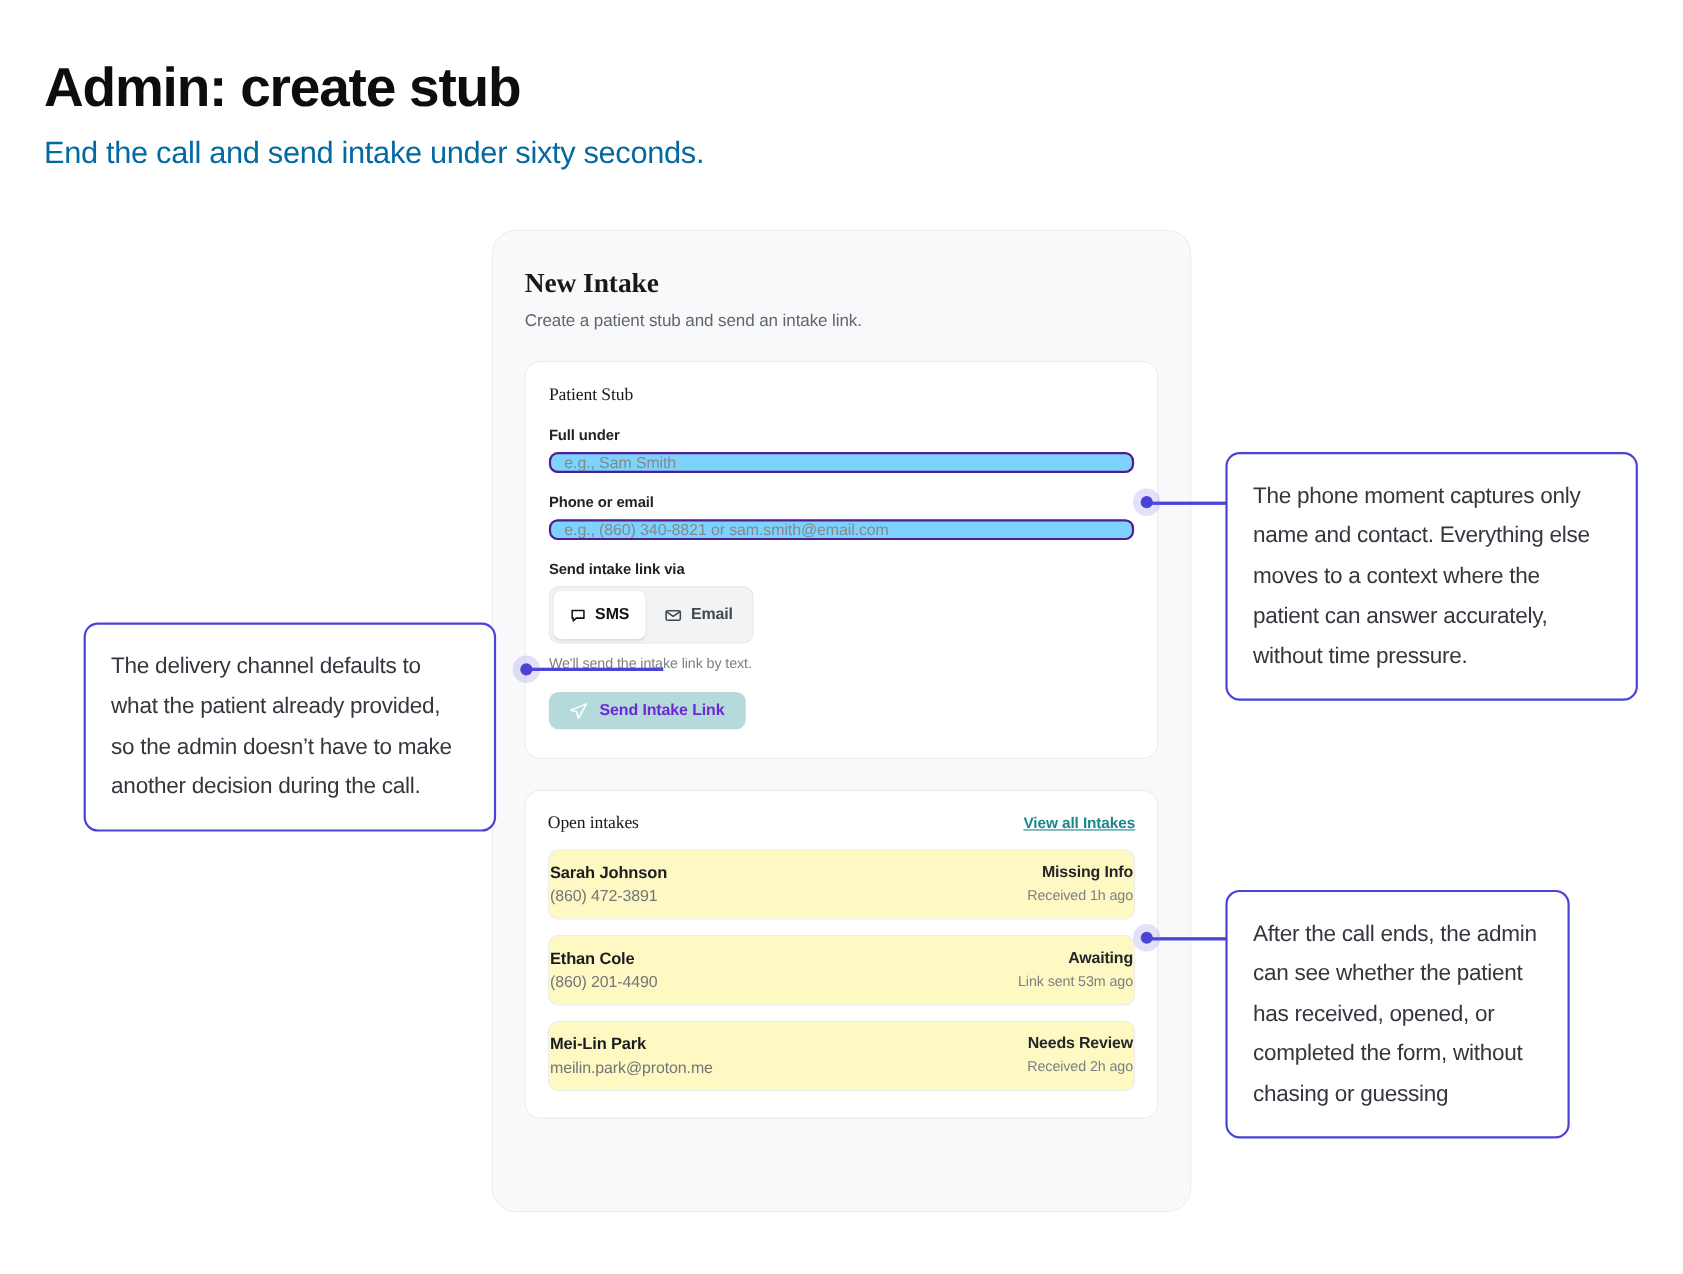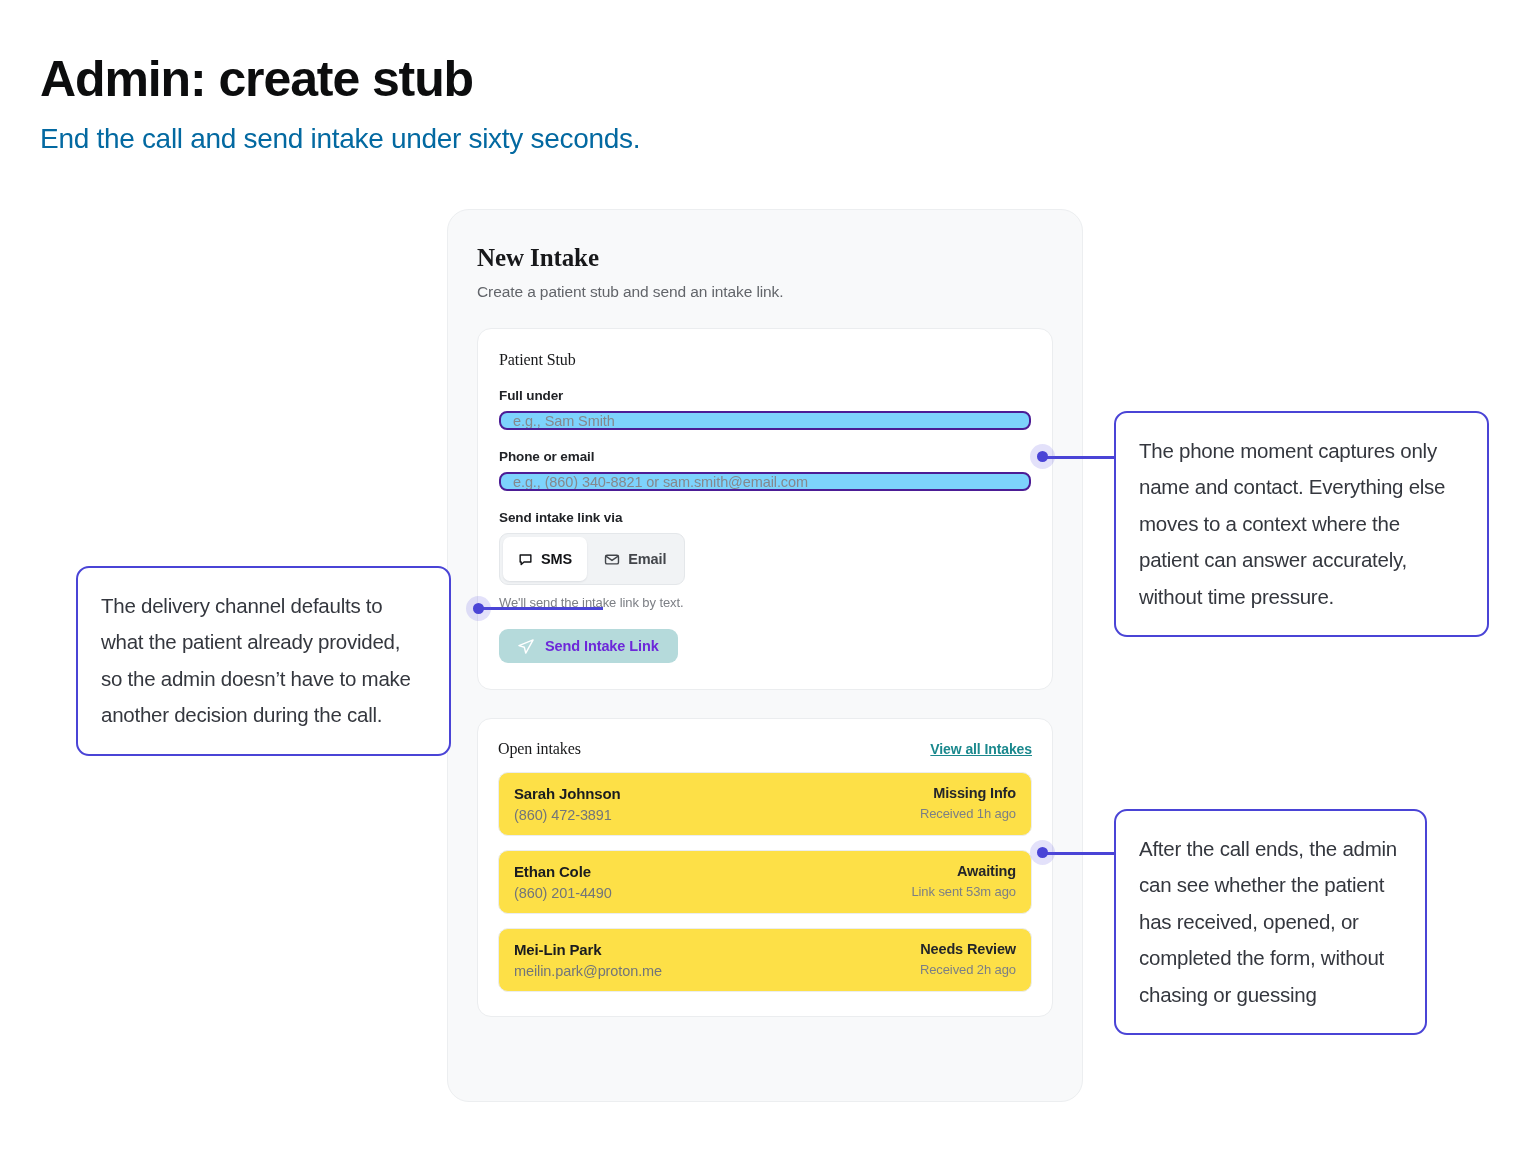--- a/index.html
+++ b/index.html
@@ -183,25 +183,25 @@
     color: #1a888d;
     text-decoration: underline;
     letter-spacing: -0.1px;
     cursor: pointer;
   }
 
   .intake-row {
     margin-top: 14px;
     border: 1px solid #ebedef;
     border-radius: 10px;
-    padding: 12px 15px;
+    padding: 12px 1px;
     display: flex;
     align-items: flex-start;
     justify-content: space-between;
-    background: #fde047;
+    background: #fef9c3;
   }
 
   .row-name {
     font-size: 15px;
     font-weight: 700;
     color: #1a1c20;
     letter-spacing: -0.15px;
   }
   .row-contact {
     margin-top: 5px;

